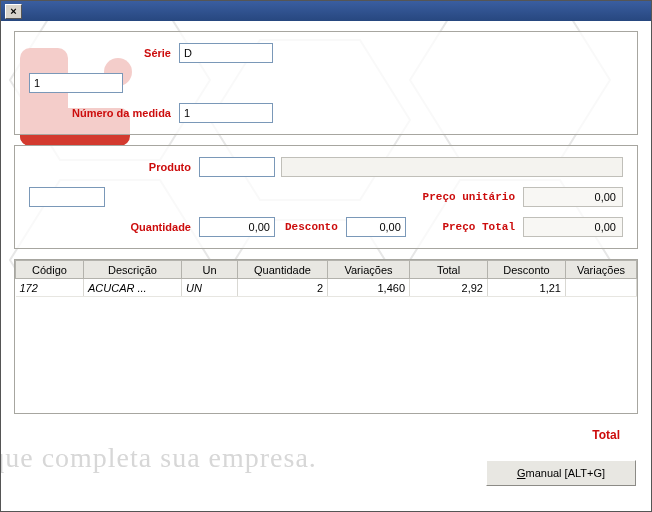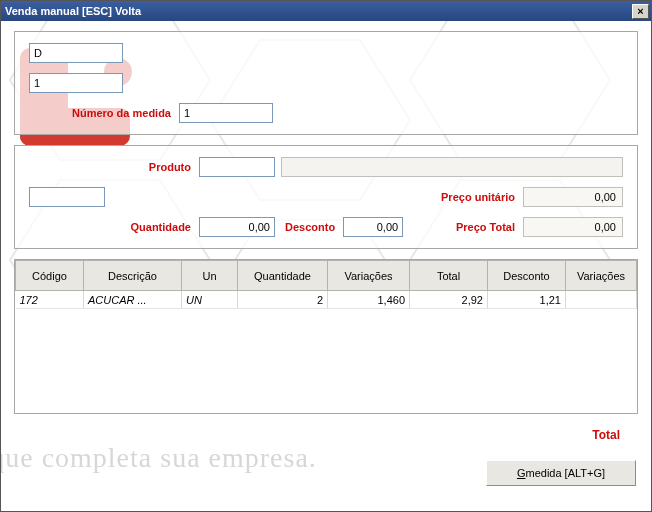--- a/index.html
+++ b/index.html
@@ -76,21 +76,21 @@
     outline:none;
   }
   .text.ro { background:#f4f3ef; border-color:#c0bfb9; text-align:right; }
   .wide { flex:1; }
   .panel1 .lbl { width:150px; }
   .panel1 input.text { width:94px; }
   .panel2 .lbl1 { width:170px; }
   .panel2 .in1 { width:76px; }
   .panel2 .in2 { width:76px; text-align:right; }
   .spacer { flex:1; }
-  .lbl-right { color:#cc0c0c; font-weight:bold; padding-right:8px; white-space:nowrap; }
+  .lbl-right { color:#cc0c0c; font-weight:bold; padding-right:8px; white-space:nowrap;font-family:Liberation Mono, monospace; }
   .ro-val {
     width:100px; height:20px;
     border:1px solid #c0bfb9;
     background:#f8f7f4;
     text-align:right;
     padding:2px 6px;
     line-height:15px;
   }
   
   .tablewrap {
@@ -100,21 +100,21 @@
     position:relative;
     overflow:hidden;
   }
   table { border-collapse:collapse; width:100%; table-layout:fixed; }
   thead th {
     background:#e8e7e2;
     border:1px solid #b3b2ac;
     font-weight:normal;
     font-size:11px;
     padding:2px 4px;
-    height:30px;
+    height:18px;
     text-align:center;
     overflow:hidden; white-space:nowrap;
   }
   tbody td {
     border-right:1px solid #d9d8d3;
     border-bottom:1px solid #e7e6e1;
     padding:2px 4px;
     height:18px;
     font-size:11px;
     white-space:nowrap;
@@ -178,28 +178,28 @@
       <rect x="20" y="48" width="48" height="98" rx="10"></rect>
       <rect x="20" y="108" width="110" height="38" rx="10"></rect>
       <circle cx="118" cy="72" r="14"></circle>
     </g>
   </svg>
   <div class="bg-text">ia que completa sua empresa.</div>
 </div>
 
 <div class="window">
   <div class="titlebar">
-    <span class="title">Venda manual [ESC] Volta</span>
     <div class="close-btn">×</div>
   </div>
 
   <div class="client">
 
     <div class="panel panel1">
       <div class="row">
+        <div class="lbl">Série</div>
         <input class="text" value="D" style="">
       </div>
       <div class="row">
         <input class="text" value="1" style="">
       </div>
       <div class="row">
         <div class="lbl">Número da medida</div>
         <input class="text" value="1" style="">
       </div>
     </div>
@@ -266,17 +266,17 @@
           </tr>
         </tbody>
       </table>
     </div>
 
     <div class="totalrow">
       <div class="lbl-total">Total</div>
     </div>
 
     <div class="footer">
-      <button class="gravar"><span style="text-decoration: underline;">G</span><span>medida [ALT+G]</span></button>
+      <button class="gravar"><span style="text-decoration: underline;">G</span><span>manual [ALT+G]</span></button>
     </div>
 
   </div>
 </div>
 
 </body></html>

